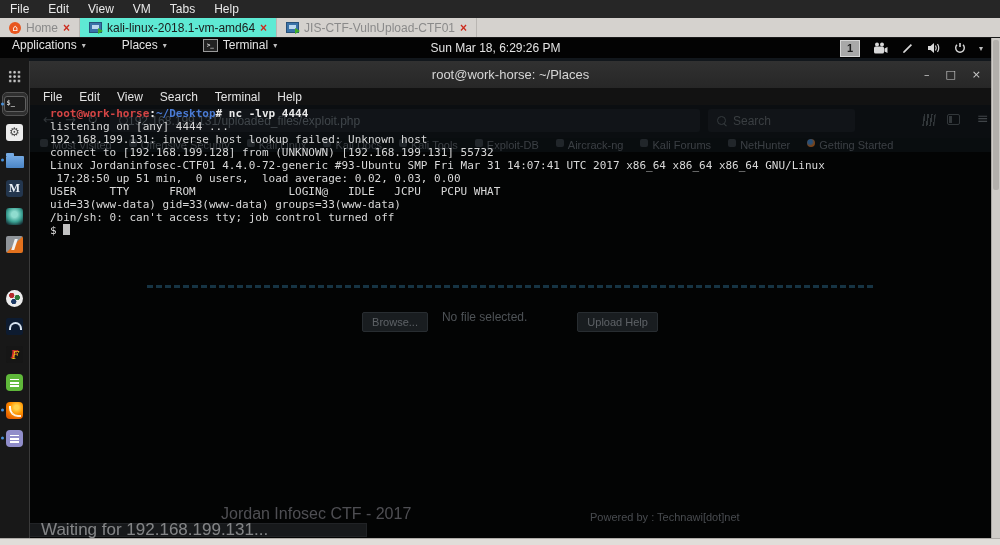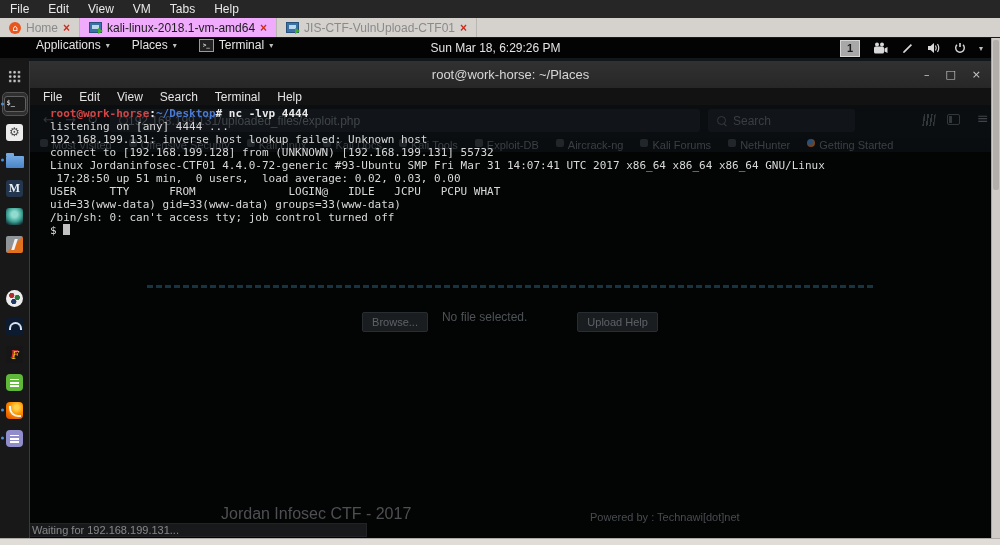--- a/index.html
+++ b/index.html
@@ -4,33 +4,33 @@
 <style>
   html,body{margin:0;padding:0;background:#000;}
   body{width:1000px;height:545px;overflow:hidden;font-family:"Liberation Sans",sans-serif;}
   #screen{position:relative;width:1000px;height:545px;background:#0a0a0a;}
 
   
   .vm-menubar{position:absolute;top:0;left:0;right:0;height:18px;background:#262626;display:flex;align-items:center;gap:19px;padding-left:10px;color:#e8e8e8;font-size:12px;}
   .vm-menubar span{cursor:default;}
   .vm-tabbar{position:absolute;top:18px;left:0;right:0;height:20px;background:#d5d2ce;display:flex;align-items:stretch;border-bottom:1px solid #1a1a1a;box-sizing:border-box;}
   .vm-tab{display:flex;align-items:center;gap:5px;padding:0 9px;font-size:12px;color:#8a8a8a;border-right:1px solid #b9b6b2;}
-  .vm-tab.active{background:#f0abfc;color:#1b1b1b;}
+  .vm-tab.active{background:#5eead4;color:#1b1b1b;}
   .tab-close{color:#cc2b1d;font-weight:bold;font-size:12px;line-height:12px;}
   .home-ic{width:12px;height:12px;border-radius:50%;background:#e8561f;color:#fff;font-size:9px;line-height:12px;text-align:center;font-family:"DejaVu Sans",sans-serif;}
   .vmtab-ic{position:relative;width:13px;height:11px;background:#3a72a8;border:1px solid #27517a;box-sizing:border-box;}
   .vmtab-ic::before{content:"";position:absolute;left:2px;top:2px;right:2px;height:4px;background:#bcd8ef;}
   .vmtab-ic::after{content:"";position:absolute;right:-2px;bottom:-2px;width:0;height:0;border-left:5px solid #3fae2a;border-top:3px solid transparent;border-bottom:3px solid transparent;}
 
   
   #vmscreen{position:absolute;top:38px;left:0;width:991px;height:500px;background:#0a0a0a;overflow:hidden;}
 
   
   .kali-panel{position:absolute;top:0;left:0;right:0;height:20px;background:#030303;color:#e4e4e4;font-size:12px;z-index:40;}
-  .kp-left{position:absolute;left:12px;top:0;height:14px;display:flex;align-items:center;gap:22px;margin-left:24px;}
+  .kp-left{position:absolute;left:12px;top:0;height:14px;display:flex;align-items:center;gap:36px;}
   .kp-item{display:flex;align-items:center;gap:5px;}
   .caret{font-size:8px;color:#bdbdbd;font-family:"DejaVu Sans",sans-serif;}
   .term-chip{width:13px;height:11px;background:#222;border:1px solid #9a9a9a;font:bold 6px "DejaVu Sans Mono",monospace;color:#ddd;text-align:center;line-height:10px;}
   .kp-clock{position:absolute;left:50%;top:0;transform:translateX(-50%);line-height:20px;}
   .kp-right{position:absolute;right:8px;top:0;height:20px;display:flex;align-items:center;gap:13px;}
   .kp-ws{width:18px;height:15px;background:#a8a8a8;border:1px solid #d6d6d6;color:#1c1c1c;font-size:11px;font-weight:bold;display:flex;align-items:center;justify-content:center;}
   .kp-right svg{display:block;}
 
   
   .dock{position:absolute;top:20px;left:0;width:29px;bottom:0;background:#181818;display:flex;flex-direction:column;align-items:center;padding-top:7px;gap:6px;z-index:30;box-sizing:border-box;}
@@ -84,21 +84,21 @@
   .bm-ic{width:8px;height:8px;border-radius:2px;background:#3d454d;flex:0 0 auto;}
   .bm-ic.globe{border-radius:50%;background:radial-gradient(circle at 38% 35%,#4a90d9 0 28%,#e07b2a 62%);}
   .b-content{position:absolute;top:94px;left:0;right:0;bottom:0;background:#070808;}
   .b-heading{margin-top:22px;text-align:center;font-size:27px;font-weight:bold;color:#6f6f6f;letter-spacing:.5px;}
   .b-divider{position:absolute;top:133px;left:50%;transform:translateX(-50%);width:726px;border-top:3px dashed #29607c;}
   .b-form{position:absolute;top:158px;left:0;right:0;display:flex;justify-content:center;align-items:center;}
   .b-btn{background:#2e353b;border:1px solid #4a525a;color:#a9b1b9;font-size:11px;padding:3px 9px;border-radius:2px;}
   .b-nofile{color:#8d959c;font-size:12px;margin:0 50px 9px 14px;}
   .b-footer{position:absolute;top:353px;left:192px;font-size:16px;color:#8f8f97;}
   .b-powered{position:absolute;top:359px;left:561px;font-size:11px;color:#82888f;}
-  .b-status{position:absolute;top:465px;left:0;width:338px;height:14px;background:#2a2e32;border:1px solid #3d4145;border-left:none;box-sizing:border-box;color:#eef1f4;font-size:11px;line-height:12px;padding-left:3px;}
+  .b-status{position:absolute;top:465px;left:0;width:338px;height:14px;background:#2a2e32;border:1px solid #3d4145;border-left:none;box-sizing:border-box;color:#eef1f4;font-size:17px;line-height:12px;padding-left:12px;}
 
   
   .term{position:absolute;left:29px;top:23px;right:0;bottom:0;z-index:10;border-left:1px solid #3a3a3a;box-sizing:border-box;}
   .t-titlebar{position:relative;height:28px;background:linear-gradient(#313131,#272727);border-bottom:1px solid #121212;display:flex;align-items:center;justify-content:center;color:#d6d6d6;font-size:13px;box-sizing:border-box;}
   .t-btns{position:absolute;right:10px;top:0;height:100%;display:flex;align-items:center;gap:16px;color:#c9c9c9;font-size:11px;font-family:"DejaVu Sans",sans-serif;}
   .t-menubar{height:16px;background:#121212;display:flex;align-items:center;gap:17px;padding-left:13px;color:#e3e3e3;font-size:12px;}
   .t-body{position:absolute;top:44px;left:0;right:0;bottom:0;background:rgba(0,0,0,0.45);font-family:"DejaVu Sans Mono",monospace;font-size:11px;line-height:13px;color:#d9d9d9;padding:2px 0 0 20px;white-space:pre;overflow:hidden;}
   .t-line{height:13px;}
   .t-red{color:#d54545;font-weight:bold;}
   .t-blue{color:#4a7bd4;font-weight:bold;}

